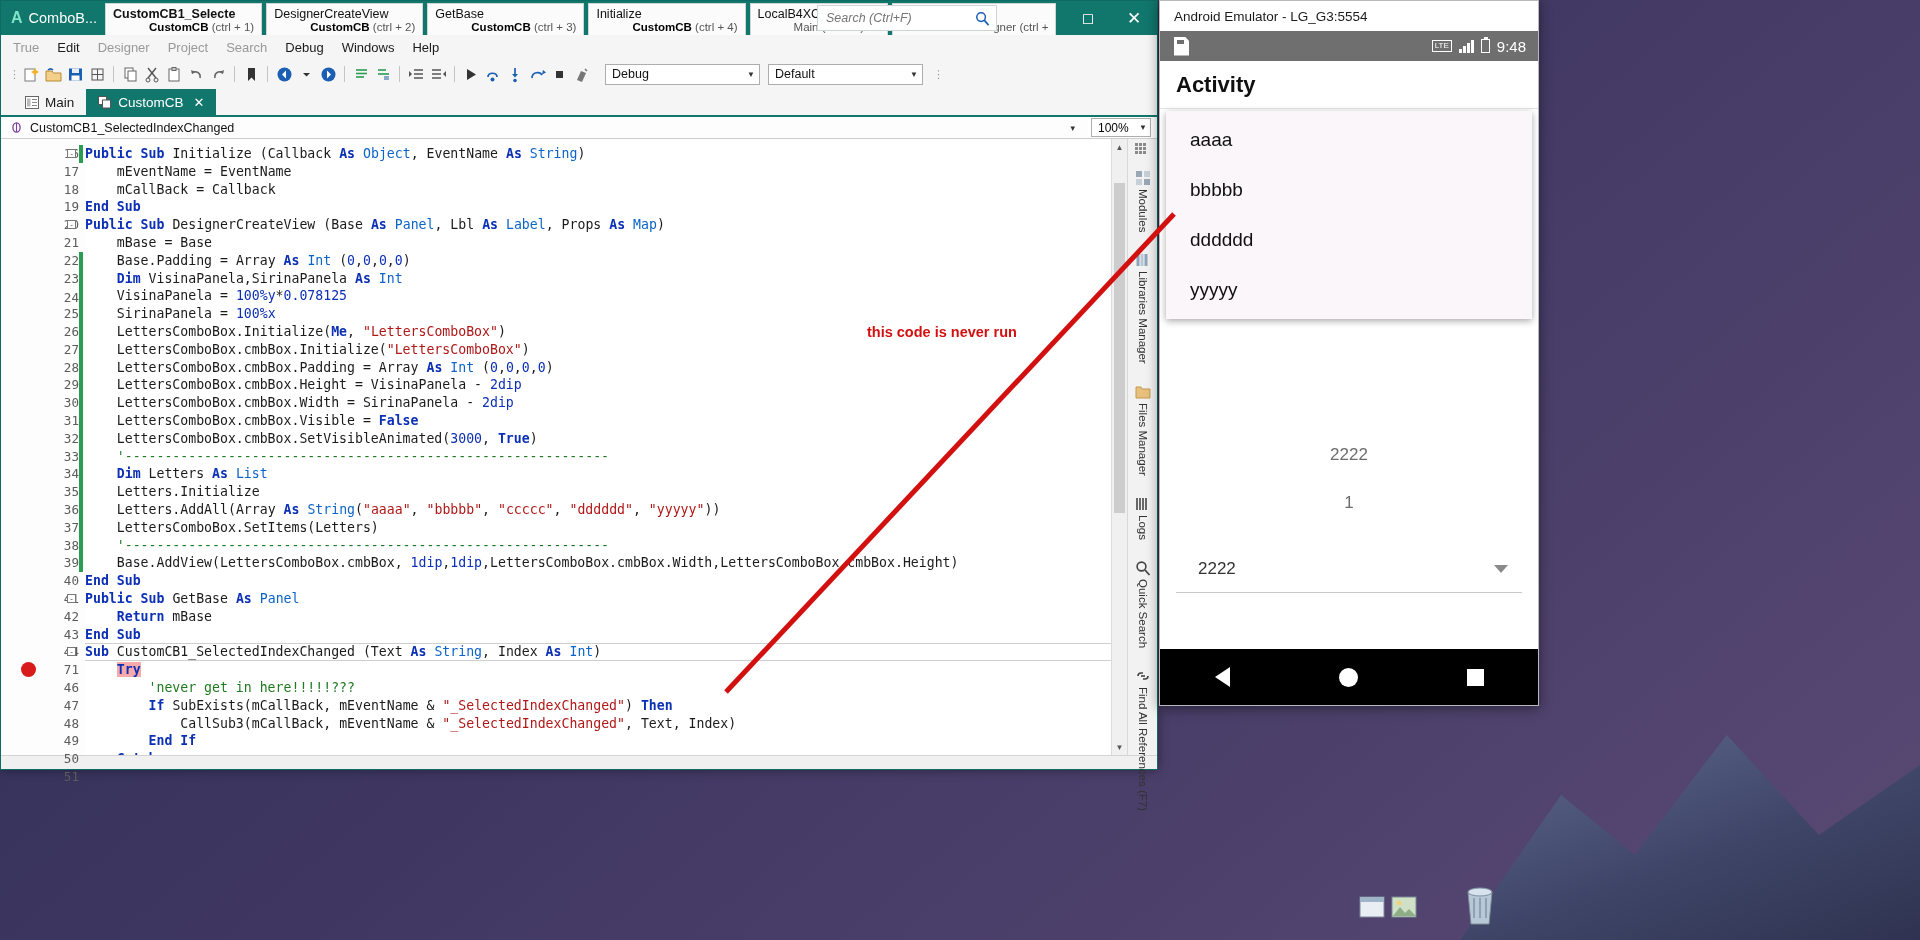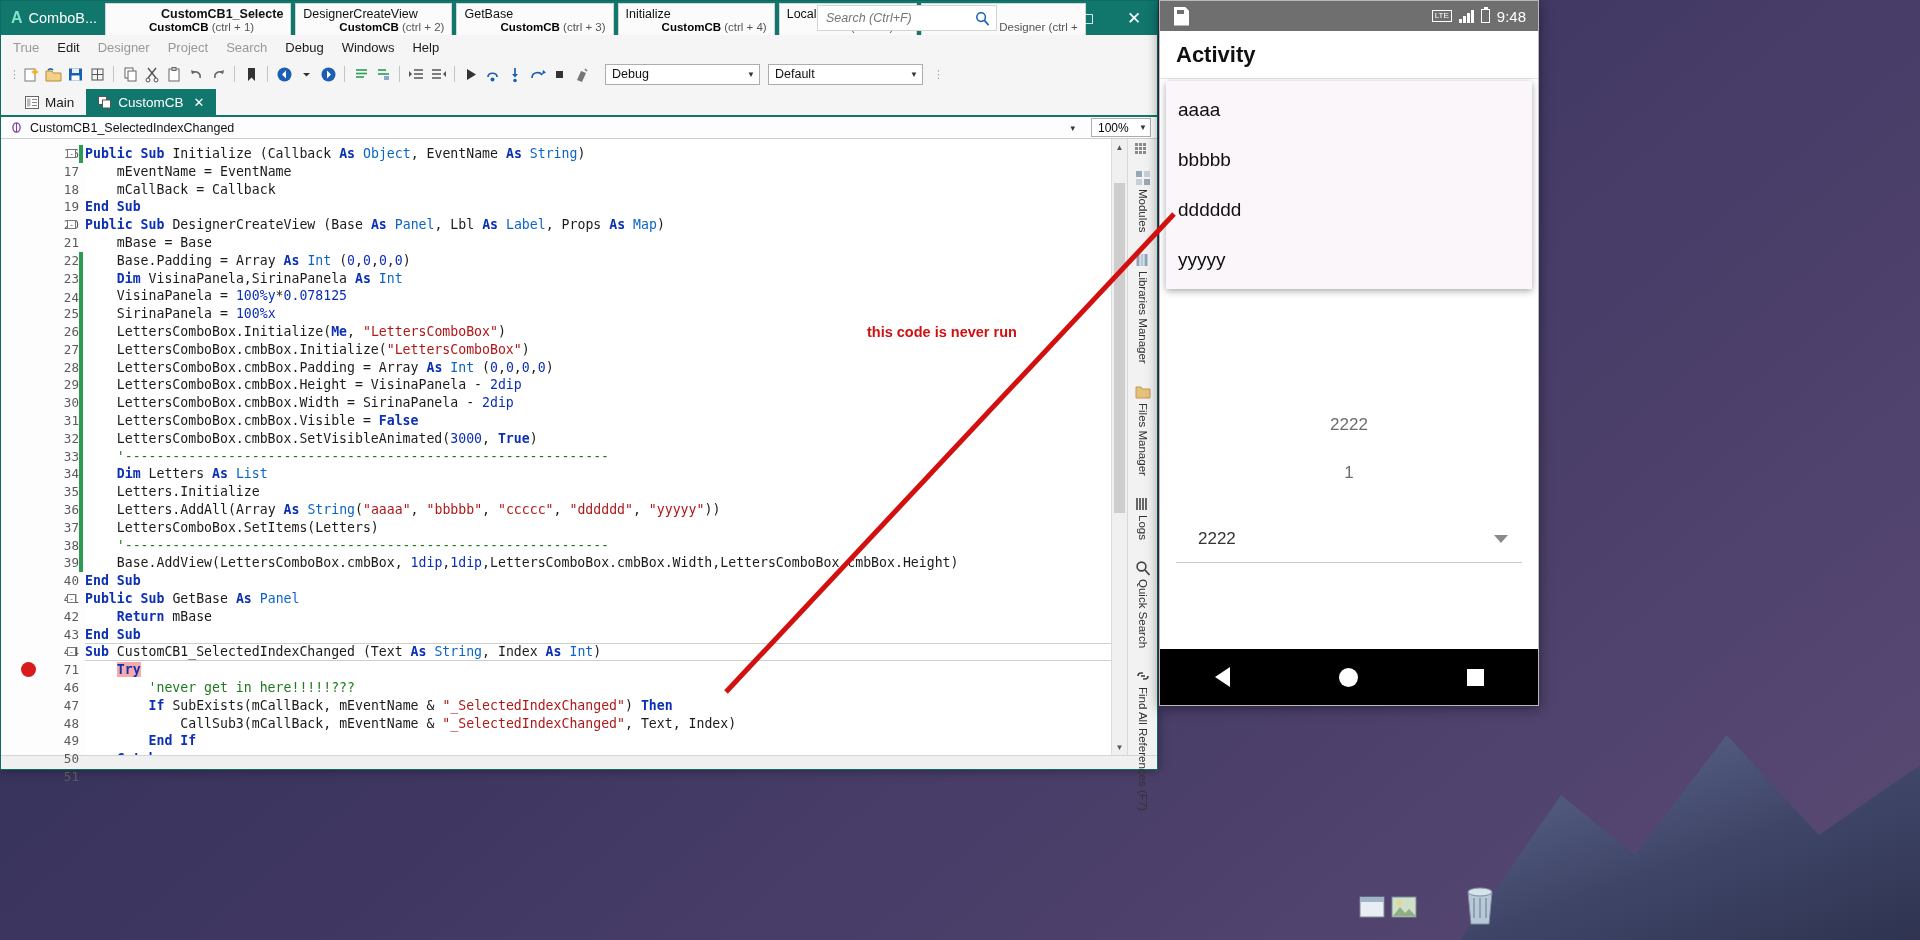--- a/index.html
+++ b/index.html
@@ -35,21 +35,21 @@
   .app-badge .letter { color:#7fe3c8; font-weight:bold; font-size:16px; margin-right:6px; }
   .app-badge .name { font-size:14.5px; color:#ffffff; }
   .jumpcard {
     background:#fbfbfb; border:1px solid #cfd6d5; border-bottom:none;
     height:32px; min-width:105px; margin-right:4px; padding:1px 7px 0 7px;
     display:flex; flex-direction:column; justify-content:center; line-height:1.12;
     overflow:hidden; white-space:nowrap;
   }
   .jumpcard .l1 { font-size:12.5px; color:#111; }
   .jumpcard .l2 { font-size:11.5px; color:#444;margin-left:36px; }
-  .jumpcard.active .l1 { font-weight:bold;margin-left:48px; }
+  .jumpcard.active .l1 { font-weight:bold; }
   .jumpcard .l2 b { color:#000; }
   .jumpcard .l2 span { color:#555; }
   .searchbox {
     position:absolute; right:160px; top:4px; width:180px; height:26px;
     background:#fff; border:1px solid #cfd6d5; display:flex; align-items:center;
     padding:0 6px; justify-content:space-between;
   }
   .searchbox input {
     border:0; outline:0; font-size:12.5px; font-style:italic; color:#8b8b8b;
     width:145px; font-family:"Liberation Sans", sans-serif; background:transparent;
@@ -147,21 +147,21 @@
   .emu-status .bars i { width:3px; background:#fff; display:block; }
   .emu-status .batt { width:9px; height:14px; border:1.5px solid #fff; position:relative; }
   .emu-status .batt::before { content:""; position:absolute; top:-3px; left:2px; width:4px; height:2px; background:#fff;}
   .emu-app { flex:1; background:#fff; position:relative; overflow:hidden; }
   .emu-appbar { height:48px; display:flex; align-items:center; padding-left:16px;
     font-size:22px; font-weight:bold; color:#101010; border-bottom:1px solid #e3e3e3; }
   .dropdown-popup {
     position:absolute; left:6px; right:6px; top:50px; background:#faf6fa;
     box-shadow:0 2px 7px rgba(0,0,0,.35); padding:4px 0;
   }
-  .dd-item { height:50px; display:flex; align-items:center; padding-left:12px;
+  .dd-item { height:50px; display:flex; align-items:center; padding-left:24px;
     font-size:19px; color:#101010; }
   .emu-behind { padding-top:6px; }
   .behind-row { text-align:center; color:#6d6d6d; font-size:17px; padding:14px 0; }
   .spinner-box { margin:18px 16px 0 16px; height:48px; border-bottom:1px solid #c9c9c9;
     display:flex; align-items:center; justify-content:space-between; padding:0 14px 0 22px;
     font-size:17px; color:#333; }
   .spinner-box .tri { width:0;height:0;border-left:7px solid transparent;border-right:7px solid transparent;
     border-top:8px solid #8a8a8a; }
   .emu-nav { height:56px; flex:0 0 56px; background:#000; display:flex;
     align-items:center; justify-content:space-around; }
@@ -613,20 +613,21 @@
           <line x1="6" y1="8" x2="10" y2="8" stroke="#444" stroke-width="1.6"></line>
         </svg>
         <span class="lbl">Find All References (F7)</span>
       </div>
     </div>
   </div>
   <div class="statusstrip"></div>
 </div>
 
 <div id="emu">
+  <div class="emu-title">Android Emulator - LG_G3:5554</div>
   <div class="emu-status">
     <span class="sim"></span>
     <span class="right">
       <span class="lte">LTE</span>
       <span class="bars">
           <i style="height:4px"></i>
           <i style="height:7px"></i>
           <i style="height:10px"></i>
           <i style="height:13px"></i>
         </span>

